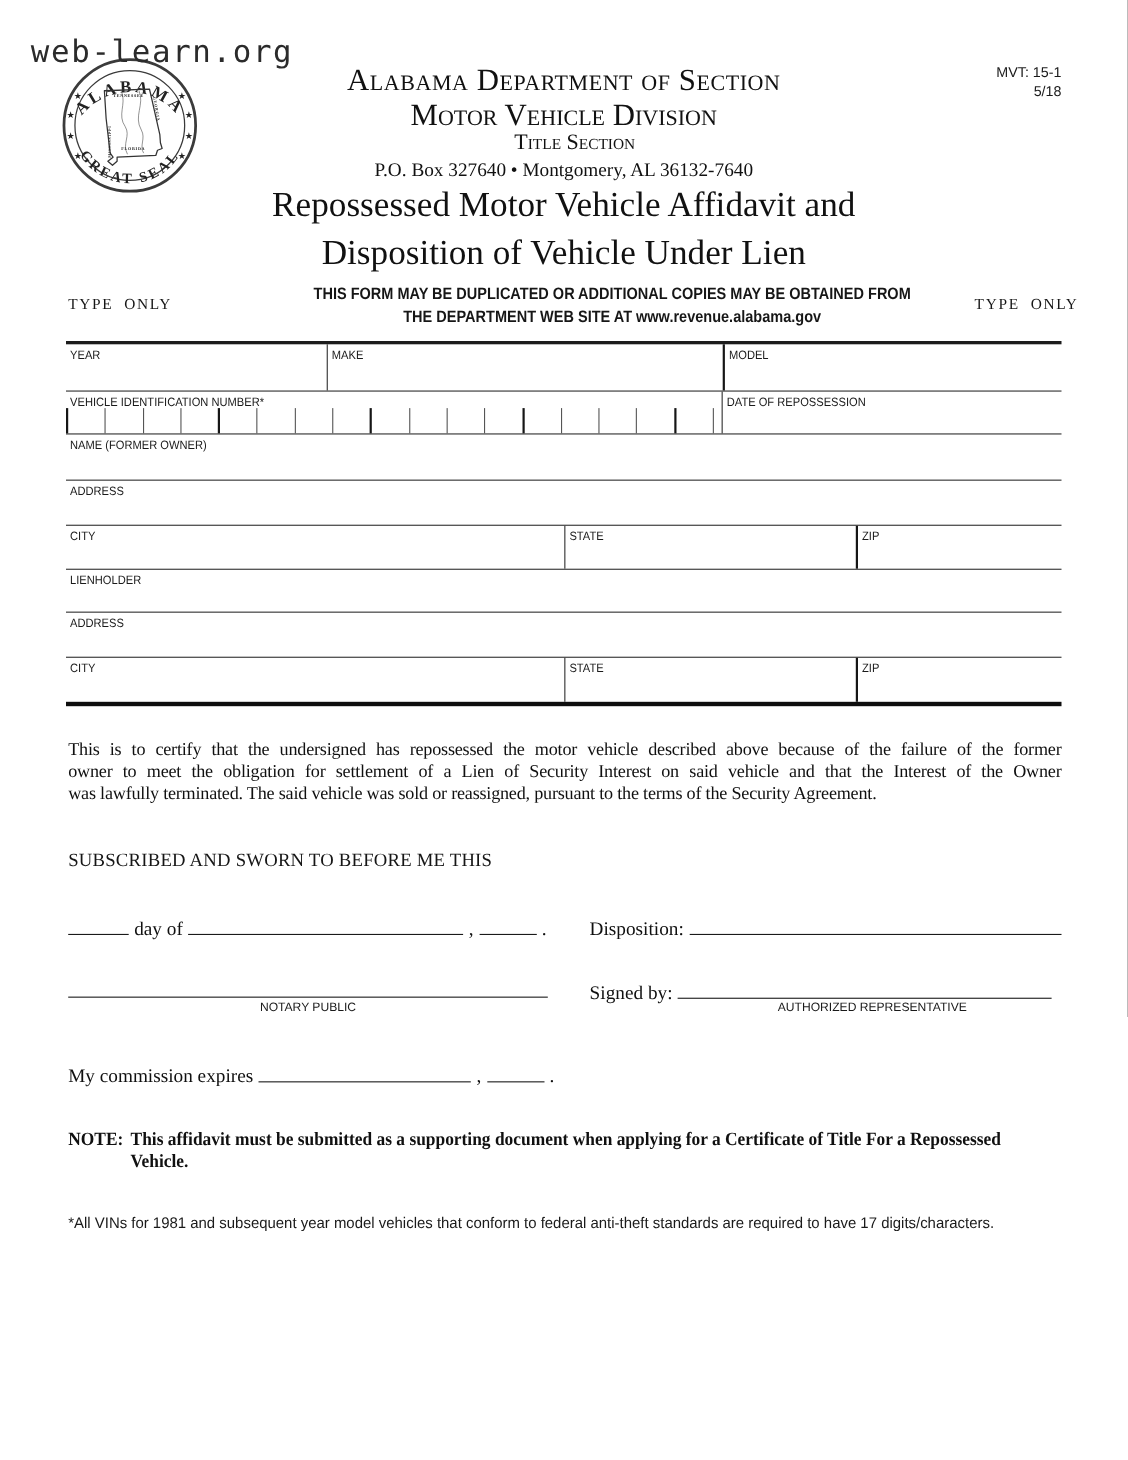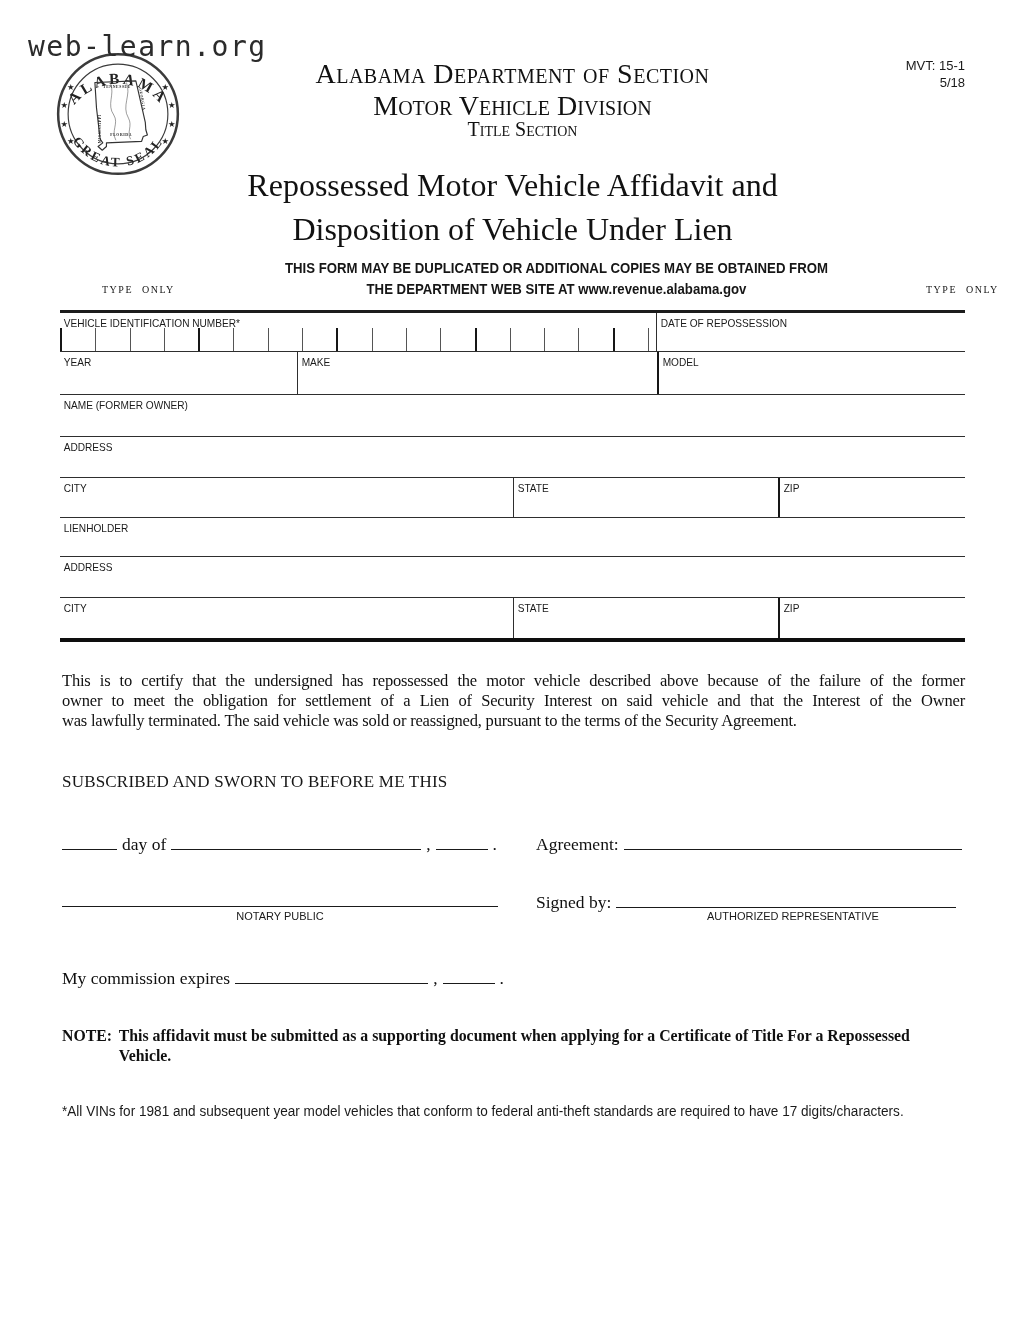--- a/index.html
+++ b/index.html
@@ -26,21 +26,21 @@
   
   .hline-c{left:0;width:100%;text-align:center;}
   .hdr-agency{top:58px;font-size:28px;font-variant:small-caps;letter-spacing:.5px;}
   .hdr-division{top:90px;font-size:28px;font-variant:small-caps;}
   .hdr-section{top:118px;font-size:20px;font-variant:small-caps;margin-left:10px;}
   .hdr-address{top:144px;font-size:17.5px;}
   .form-meta{right:60px;top:57px;font-family:"Liberation Sans",sans-serif;font-size:13px;
              text-align:right;line-height:17px;color:#1a1a1a;}
   .title1{top:167px;font-size:32px;}
   .title2{top:211px;font-size:32px;}
-  .type-only{top:284px;font-size:10px;letter-spacing:1.5px;word-spacing:5px;color:#161616;margin-left:40px;}
+  .type-only{top:270px;font-size:14px;letter-spacing:1.5px;word-spacing:5px;color:#161616;}
   .notice{left:0;width:100%;text-align:center;font-family:"Liberation Sans",sans-serif;
           font-weight:bold;font-size:15px;color:#161616;padding-left:44px;}
   .cxc{display:block;transform:scaleX(.88);transform-origin:50% 50%;white-space:nowrap;}
   .notice1{top:259px;} .notice2{top:280px;}
 
   
   .ftable{left:60px;top:310px;width:905px;border-top:3px solid #1c1c1c;border-bottom:4px solid #0e0e0e;}
   .trow{display:flex;border-bottom:1px solid #2e2e2e;}
   .trow:last-child{border-bottom:none;}
   .cell{position:relative;}
@@ -113,38 +113,50 @@
     <text class="s-tiny" transform="translate(-16,14) rotate(-90)">MISSISSIPPI</text>
     <text class="s-tiny" transform="translate(22,-14) rotate(80)">GEORGIA</text>
     <text class="s-tiny" x="3" y="21">FLORIDA</text>
   </svg>
 
   <div class="abs watermark">web-learn.org</div>
 
   <div class="abs hline-c hdr-agency">Alabama Department of Section</div>
   <div class="abs hline-c hdr-division">Motor Vehicle Division</div>
   <div class="abs hline-c hdr-section">Title Section</div>
+  <div class="abs hline-c hdr-address">P.O. Box 327640  •  Montgomery, AL 36132-7640</div>
   <div class="abs form-meta">
     <div>MVT: 15-1</div>
     <div>5/18</div>
   </div>
 
   <div class="abs hline-c title1">Repossessed Motor Vehicle Affidavit and</div>
   <div class="abs hline-c title2">Disposition of Vehicle Under Lien</div>
 
   <div class="abs type-only" style="left:62px;">TYPE ONLY</div>
   <div class="abs type-only" style="left:886px;">TYPE ONLY</div>
   <div class="abs notice notice1">
       <span class="cxc">THIS FORM MAY BE DUPLICATED OR ADDITIONAL COPIES MAY BE OBTAINED FROM</span>
     </div>
   <div class="abs notice notice2">
       <span class="cxc">THE DEPARTMENT WEB SITE AT www.revenue.alabama.gov</span>
     </div>
 
   <div class="abs ftable">
+    <div class="trow" style="height:42px;">
+      <div class="cell" style="flex:0 0 237px;">
+        <span class="lbl">YEAR</span>
+      </div>
+      <div class="cell bl1" style="flex:0 0 359px;">
+        <span class="lbl">MAKE</span>
+      </div>
+      <div class="cell bl2" style="flex:1;">
+        <span class="lbl">MODEL</span>
+      </div>
+    </div>
     <div class="trow" style="height:38px;">
       <div class="cell" style="flex:0 0 596px;">
         <span class="lbl">VEHICLE IDENTIFICATION NUMBER*</span>
         <div class="ticks" id="vin-ticks">
             <i></i>
             <i></i>
             <i></i>
             <i></i>
             <i></i>
             <i></i>
@@ -158,31 +170,20 @@
             <i></i>
             <i></i>
             <i></i>
             <i></i>
           </div>
       </div>
       <div class="cell bl1" style="flex:1;">
         <span class="lbl">DATE OF REPOSSESSION</span>
       </div>
     </div>
-    <div class="trow" style="height:42px;">
-      <div class="cell" style="flex:0 0 237px;">
-        <span class="lbl">YEAR</span>
-      </div>
-      <div class="cell bl1" style="flex:0 0 359px;">
-        <span class="lbl">MAKE</span>
-      </div>
-      <div class="cell bl2" style="flex:1;">
-        <span class="lbl">MODEL</span>
-      </div>
-    </div>
     <div class="trow" style="height:41px;">
       <div class="cell" style="flex:1;">
         <span class="lbl">NAME (FORMER OWNER)</span>
       </div>
     </div>
     <div class="trow" style="height:40px;">
       <div class="cell" style="flex:1;">
         <span class="lbl">ADDRESS</span>
       </div>
     </div>
@@ -226,21 +227,21 @@
     <div>was lawfully terminated. The said vehicle was sold or reassigned, pursuant to the terms of the Security Agreement.</div>
   </div>
 
   <div class="abs sworn-heading">SUBSCRIBED AND SWORN TO BEFORE ME THIS</div>
 
   <div class="abs fillrow dayof">
     <span class="ul" style="width:55px;"></span><span>day of</span><span class="ul" style="width:250px;"></span><span>,</span><span class="ul" style="width:52px;"></span><span>.</span>
   </div>
 
   <div class="abs fillrow lienline">
-    <span>Agreement:</span><span class="ul" style="width:338px;"></span>
+    <span>Disposition:</span><span class="ul" style="width:338px;"></span>
   </div>
 
   <div class="abs hline notaryline"></div>
   <div class="abs caption notarycap">NOTARY PUBLIC</div>
 
   <div class="abs fillrow signed">
     <span>Signed by:</span><span class="ul" style="width:340px;"></span>
   </div>
   <div class="abs caption repcap">AUTHORIZED REPRESENTATIVE</div>
 

